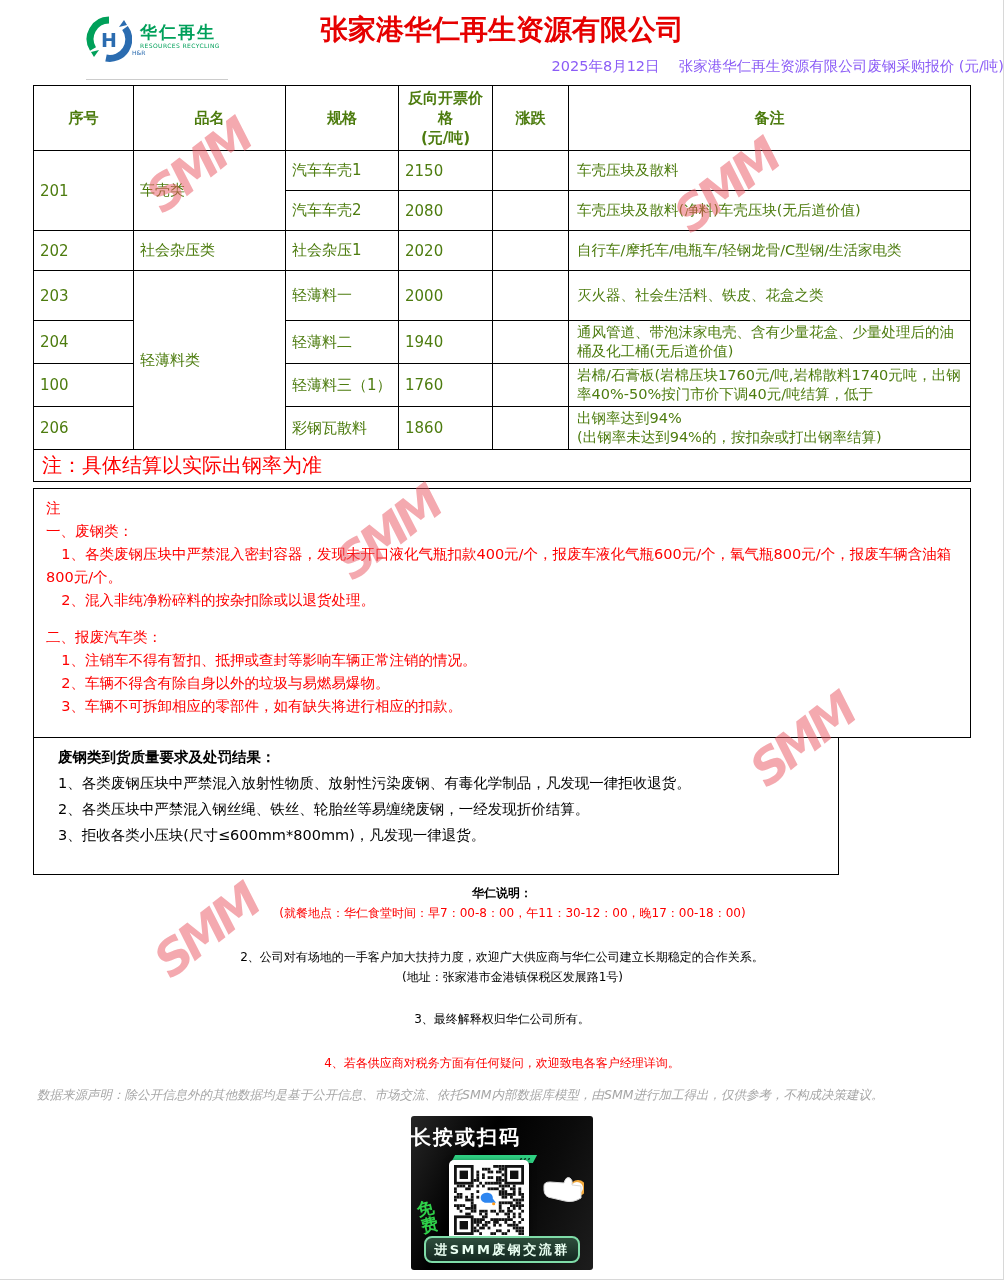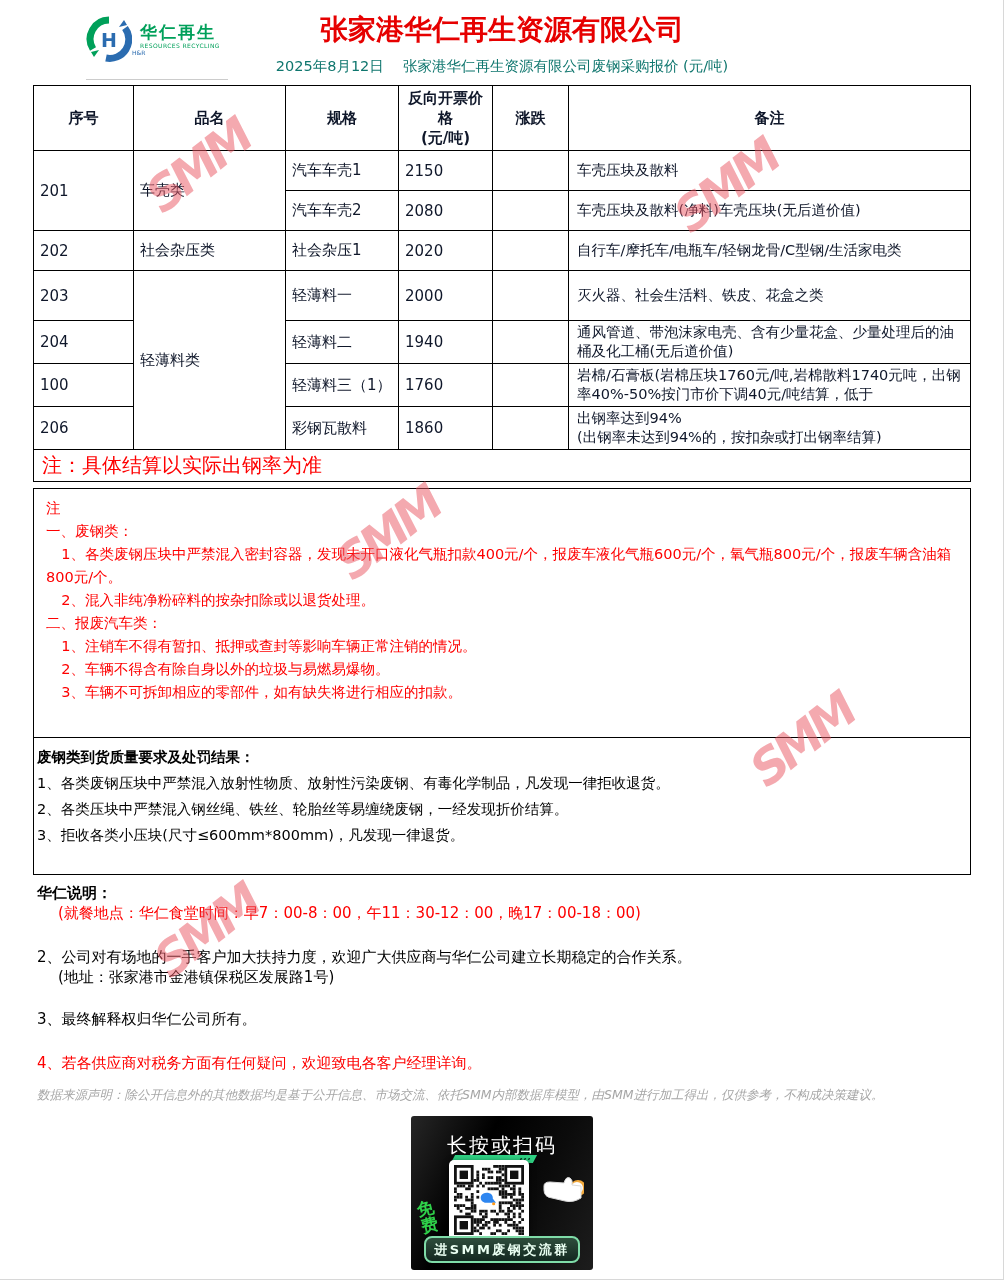--- a/index.html
+++ b/index.html
@@ -9,67 +9,67 @@
 
   
   .logo{ position:absolute; left:86px; top:16px; width:160px; }
   .logo svg{ float:left; }
   .logo-text{ margin-left:54px; padding-top:6px; }
   .logo-name{ color:#00a05a; font-size:17px; font-weight:800; letter-spacing:2px; line-height:20px;}
   .logo-sub{ color:#00a05a; font-size:6px; letter-spacing:.4px; }
   .logo-mark{ color:#2b6cb0; font-size:6px; margin-left:34px; }
   .logo-rule{ position:absolute; left:86px; top:79px; width:142px; border-top:1px solid #ccc; }
   .company-title{ text-align:center; padding-top:14px; font-size:28px; font-weight:800; color:#e60000; line-height:32px; }
-  .date-line{ text-align:center; margin-top:11px; font-size:14.5px; color:#0f766e; }
+  .date-line{ text-align:right; margin-top:11px; font-size:14.5px; color:#8b5cf6; }
 
   
   table.price-table{ border-collapse:collapse; table-layout:fixed; width:938px; margin:9px 0 0 33px; }
-  .price-table th,.price-table td{ border:1px solid #000; font-size:15px; color:#0f172a; padding:2px 6px; overflow:hidden; }
+  .price-table th,.price-table td{ border:1px solid #000; font-size:15px; color:#4d7c0f; padding:2px 6px; overflow:hidden; }
   .price-table th{ font-weight:700; height:46px; text-align:center; }
   th.price-h{ white-space:pre-line; line-height:20px; }
   .ctr{ text-align:left; }
   td.remark{ text-align:left; padding-left:8px; font-size:14.5px; line-height:19px; }
   td.pre{ white-space:pre-line; }
   tr.h40{ height:40px; } tr.h50{ height:50px; } tr.h43{ height:43px; } tr.h38{ height:38px; } tr.h37{ height:37px; }
   tr.footrow{ height:32px; }
   tr.footrow td{ color:#fe0000; text-align:left; padding-left:8px; font-size:20px; }
 
   
   .note-box{ width:938px; height:250px; margin:6px 0 0 33px; border:1px solid #000; padding:8px 12px 0;
              color:#fe0000; font-size:14.5px; }
   .nb-line{ line-height:23px; }
   .nb-item{ line-height:23px; text-indent:1.05em; }
-  .nb-gap{ }
-
-  .quality-box{ width:938px; height:138px; margin:-1px 0 0 33px; border:1px solid #000; padding:6px 3px;
+  .nb-gap{ margin-top:14px; }
+
+  .quality-box{ width:806px; height:138px; margin:-1px 0 0 33px; border:1px solid #000; padding:6px 24px;
                 color:#000; font-size:14.5px; }
   .q-title{ font-weight:700; line-height:26px; }
   .q-item{ line-height:26px; }
 
   
-  .hr-section{ width:930px; margin:8px 0 0 37px; font-size:15px; color:#000; }
+  .hr-section{ width:930px; margin:8px 0 0 37px; font-size:12px; color:#000;text-align:center; }
   .hr-title{ font-weight:700; line-height:20px; }
   .hr-item{ margin-top:6px; line-height:20px; }
   .hr-sub{ margin-left:21px; line-height:20px; }
   .gap24{ margin-top:24px; } .gap22{ margin-top:22px; }
   .red{ color:#fe0000; }
 
   .disclaimer{ margin:14px 0 0 37px; color:#a6a6a6; font-size:12.5px; font-style:italic; }
 
   
   .wm{ position:absolute; font-size:48px; font-weight:900; font-style:italic; letter-spacing:-5px;
        color:rgba(233,84,95,0.50); transform:rotate(-38deg); pointer-events:none; user-select:none; }
   .wm1{ left:140px; top:138px; } .wm2{ left:668px; top:158px; } .wm3{ left:330px; top:505px; }
   .wm4{ left:744px; top:712px; } .wm5{ left:148px; top:903px; }
 
   
   .qr-card{ position:relative; width:182px; height:154px; margin:12px auto 0;
             background:linear-gradient(115deg,#262626 0%,#000 35%,#0b0b0b 65%,#1d1d1d 100%);
             border-radius:3px; }
-  .qr-top{ color:#fff; font-size:20px; font-weight:400; text-align:center; padding-top:16px; letter-spacing:2px; }
+  .qr-top{ color:#fff; font-size:20px; font-weight:700; padding-top:8px; letter-spacing:2px; }
   .qr-bar{ position:absolute; left:42px; top:39px; width:82px; height:8px; background:#2fd183; transform:skewX(-28deg); }
   .qr-bar i{ position:absolute; right:5px; top:3px; width:2px; height:2px; background:#083a22; border-radius:50%;
              box-shadow:-4px 0 0 #083a22, -8px 0 0 #083a22; }
   .qr-code-wrap{ position:absolute; left:38px; top:44px; width:80px; height:86px; background:#fff; border-radius:5px;
                  box-shadow:0 2px 6px rgba(0,0,0,.65); }
   .qr-code-wrap svg{ position:absolute; left:5px; top:5px; }
   .free{ position:absolute; left:6px; top:84px; width:21px; color:#2fd14a; font-weight:900; font-size:17px;
          line-height:17px; transform:rotate(-14deg); word-break:break-all; text-align:center; }
   .free-arrow{ position:absolute; left:25px; top:125px; color:#2fd14a; font-size:13px; font-weight:900;
                transform:rotate(12deg); }

